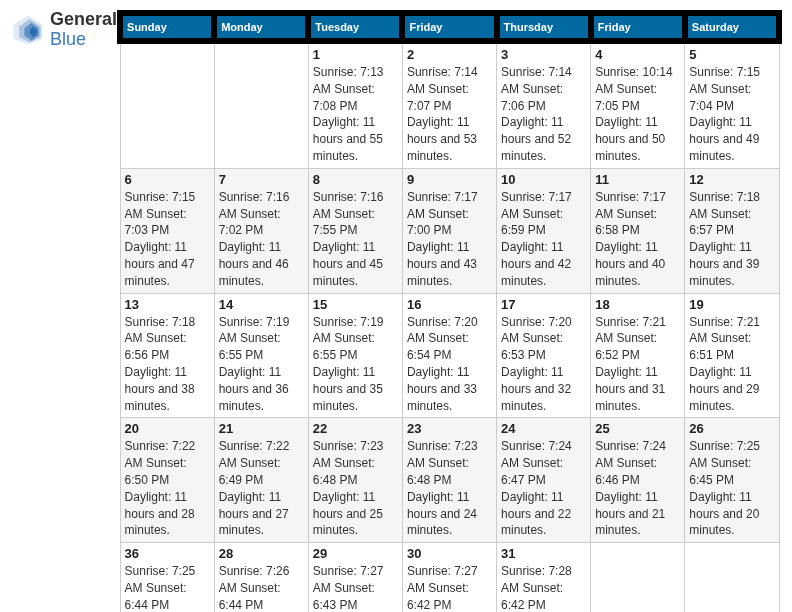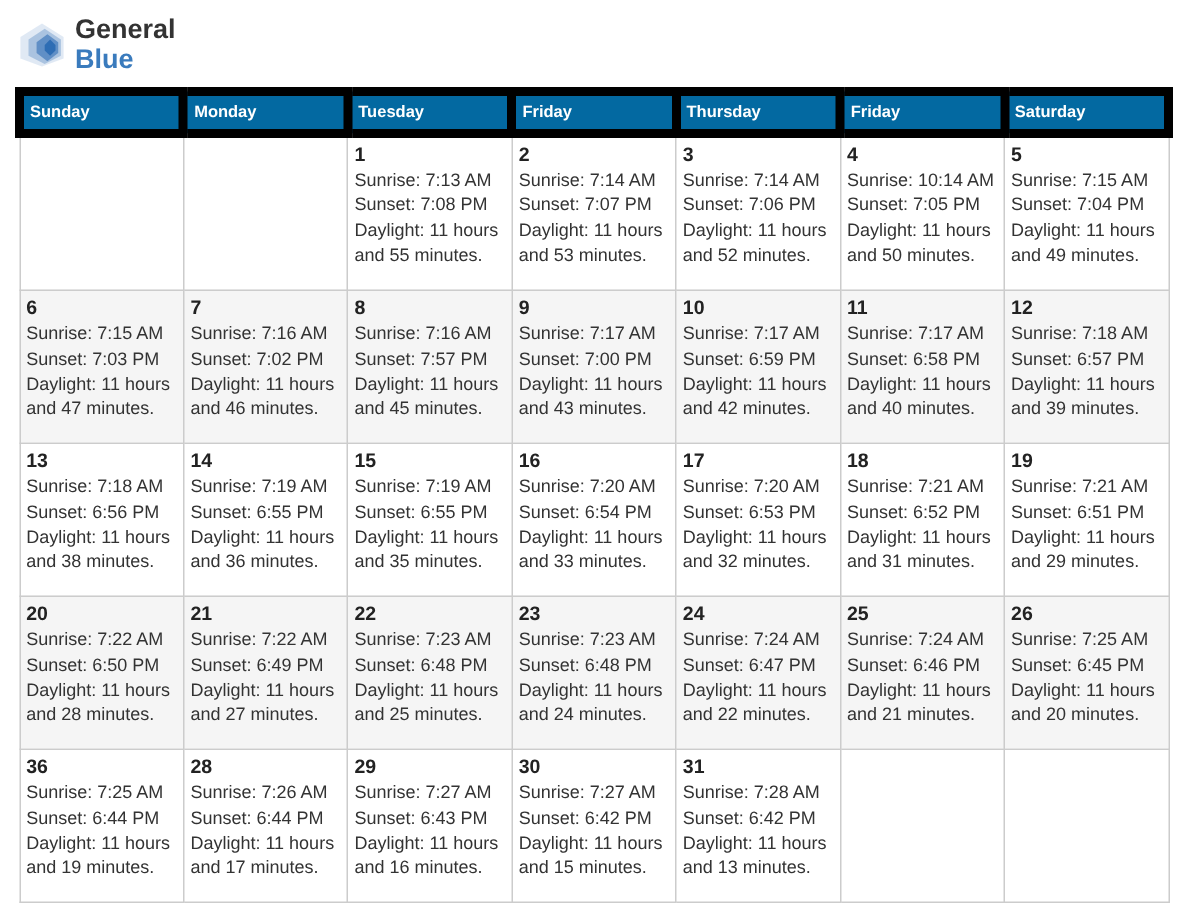--- a/index.html
+++ b/index.html
@@ -8,21 +8,21 @@
       height: 612px;
       font-family: Arial, sans-serif;
       background: #fff;
       overflow: hidden;
     }
     .page {
       width: 792px;
       height: 612px;
       padding: 10px;
       display: flex;
-      flex-direction: column;
+      flex-direction: row;
     }
     .header {
       display: flex;
       justify-content: space-between;
       align-items: flex-start;
       margin-bottom: 8px;
     }
     .logo {
       display: flex;
       align-items: center;
@@ -33,21 +33,21 @@
       flex-direction: column;
       line-height: 1.1;
     }
     .logo-general {
       font-size: 18px;
       font-weight: bold;
       color: #333;
     }
     .logo-blue {
       font-size: 18px;
-      font-weight: bold;
+      font-weight: normal;
       color: #3a7bbd;
     }
     .logo-icon {
       width: 36px;
       height: 36px;
     }
     .title-block {
       text-align: right;
     }
     .month-title {
@@ -178,21 +178,21 @@
           </td>
           <td>
             <span class="day-number">7</span>
             <div class="cell-content">Sunrise: 7:16 AM
 Sunset: 7:02 PM
 Daylight: 11 hours and 46 minutes.</div>
           </td>
           <td>
             <span class="day-number">8</span>
             <div class="cell-content">Sunrise: 7:16 AM
-Sunset: 7:57 PM
+Sunset: 7:55 PM
 Daylight: 11 hours and 45 minutes.</div>
           </td>
           <td>
             <span class="day-number">9</span>
             <div class="cell-content">Sunrise: 7:17 AM
 Sunset: 7:00 PM
 Daylight: 11 hours and 43 minutes.</div>
           </td>
           <td>
             <span class="day-number">10</span>

